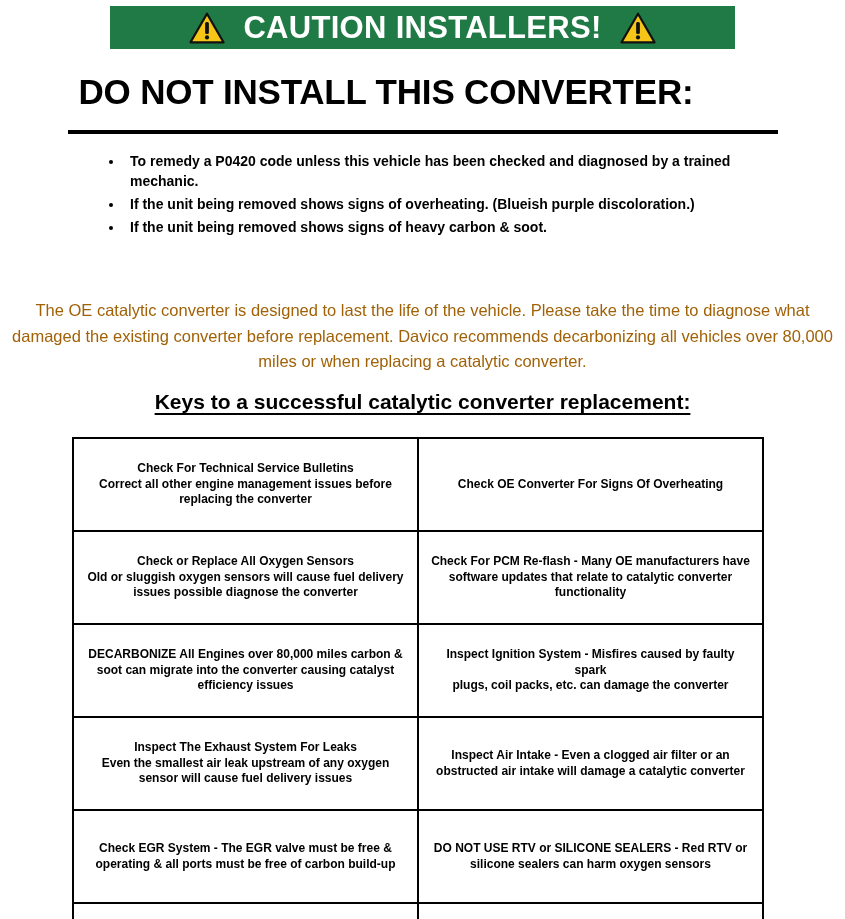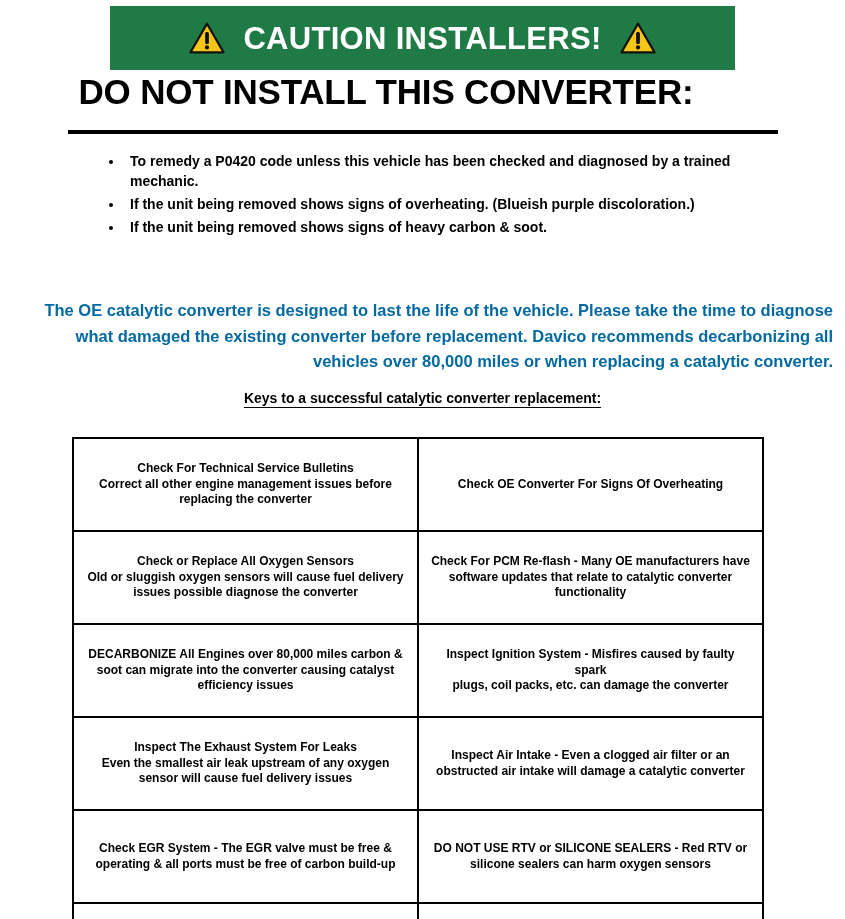--- a/index.html
+++ b/index.html
@@ -19,21 +19,21 @@
     width: 845px;
     height: 919px;
   }
 
   
   .banner {
     position: absolute;
     left: 110px;
     top: 6px;
     width: 625px;
-    height: 64px;
+    height: 43px;
     background: #1f7a45;
     display: flex;
     align-items: center;
     justify-content: center;
     gap: 18px;
   }
   .banner-text {
     color: #ffffff;
     font-size: 31px;
     font-weight: bold;
@@ -86,35 +86,34 @@
     margin-bottom: 3px;
     padding-left: 6px;
   }
 
   
   .para {
     position: absolute;
     left: 12px;
     top: 298px;
     width: 821px;
-    text-align: right;
+    text-align: center;
     font-size: 16.5px;
     line-height: 1.55;
-    color: #0369a1;
-    font-weight: bold;
+    color: #a16207;
   }
 
   
   .keys-heading {
     position: absolute;
     left: 0;
     top: 390px;
     width: 845px;
     text-align: center;
-    font-size: 14px;
+    font-size: 21px;
     font-weight: bold;
     text-decoration: underline;
     text-underline-offset: 4px;
   }
 
   
   .keys-table {
     position: absolute;
     left: 72px;
     top: 437px;

